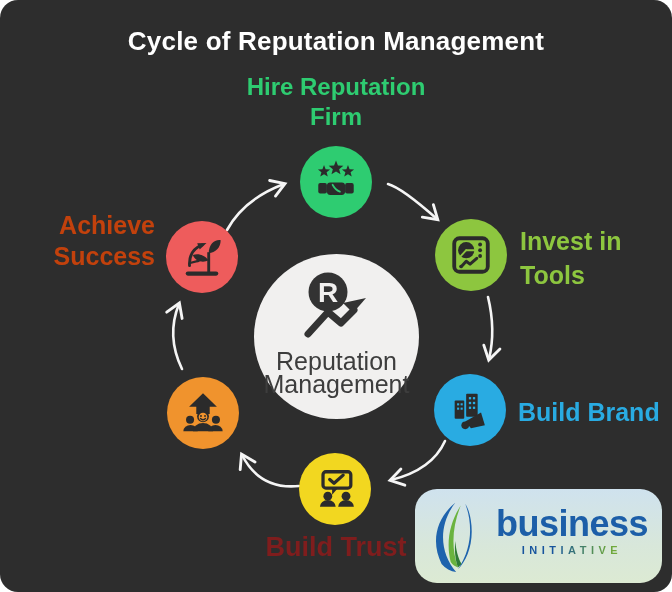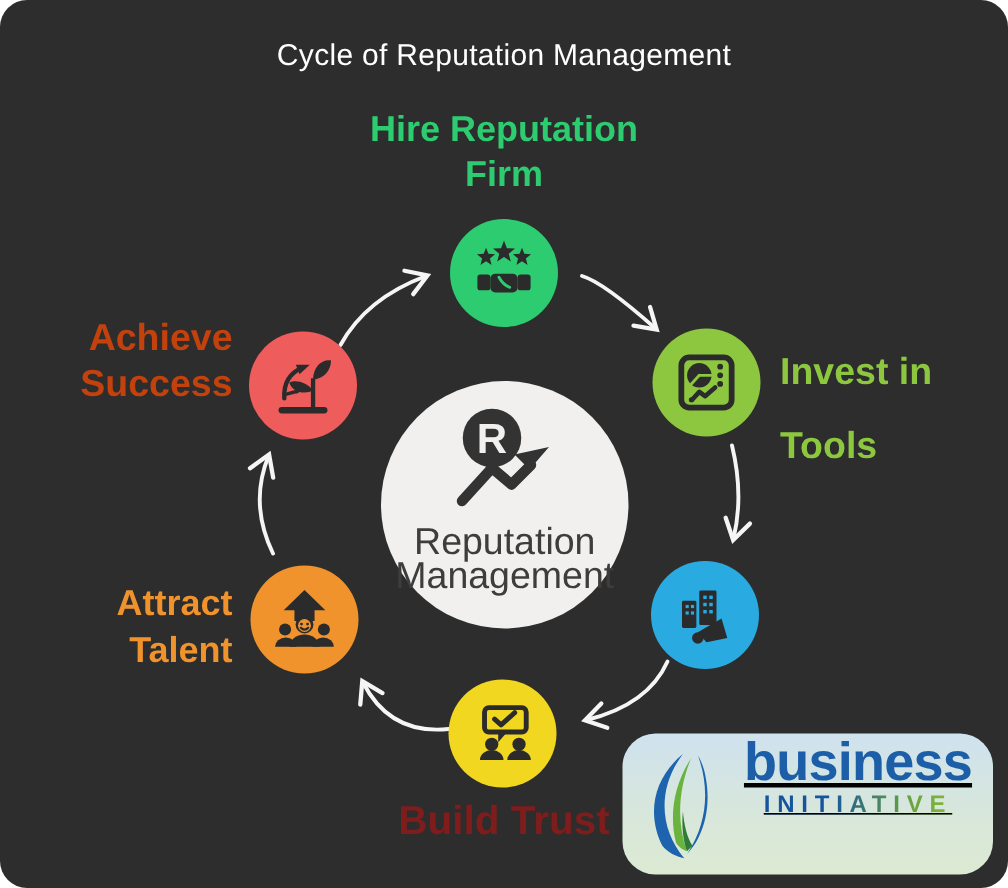--- a/index.html
+++ b/index.html
@@ -1,22 +1,22 @@
 <!DOCTYPE html>
 <html><head>
 <meta charset="utf-8">
 <style>
   html,body{margin:0;padding:0;background:#ffffff;}
   .stage{position:relative;width:672px;height:592px;font-family:"Liberation Sans",sans-serif;overflow:hidden;}
   .canvas{position:absolute;inset:0;background:#2d2d2d;border-radius:18px;}
   .title{position:absolute;left:0;right:0;top:26px;text-align:center;color:#ffffff;
-         font-size:20px;font-weight:400;letter-spacing:.2px;}
+         font-size:26px;font-weight:700;letter-spacing:.2px;}
   .step-label{position:absolute;font-weight:700;white-space:pre-line;}
   .lbl-hire{left:0;right:0;top:72px;text-align:center;font-size:24px;line-height:30px;}
-  .lbl-invest{left:520px;top:224px;font-size:25px;line-height:49px;}
+  .lbl-invest{left:520px;top:224px;font-size:25px;line-height:34px;}
   .lbl-brand{left:518px;top:396px;font-size:25px;line-height:32px;}
   .lbl-trust{left:0;right:0;top:532px;text-align:center;font-size:27px;}
   .lbl-talent{left:0;width:155px;top:387px;text-align:right;font-size:24px;line-height:31px;}
   .lbl-success{left:0;width:155px;top:210px;text-align:right;font-size:25px;line-height:31px;}
   .node{position:absolute;width:72px;height:72px;border-radius:50%;
         display:flex;align-items:center;justify-content:center;}
   .node svg{width:46px;height:46px;}
   .n-hire{left:300px;top:146px;}
   .n-invest{left:435px;top:219px;}
   .n-brand{left:434px;top:374px;}
@@ -25,41 +25,40 @@
   .n-success{left:166px;top:221px;}
   .center-circle{position:absolute;left:254px;top:254px;width:165px;height:165px;border-radius:50%;
                  background:#f1f0ef;}
   .center-label{position:absolute;left:0;right:0;top:96px;text-align:center;color:#3d3d3d;
                 font-size:25px;line-height:23px;white-space:pre-line;}
   .arrows{position:absolute;inset:0;pointer-events:none;}
   .logo{position:absolute;left:415px;top:489px;width:247px;height:94px;border-radius:22px;
         background:linear-gradient(180deg,#cfe2ee 0%,#d8e7da 60%,#dcead3 100%);
         display:flex;align-items:center;}
   .logo-leaf{position:absolute;left:14px;top:11px;width:58px;height:73px;}
-  .logo-text{position:absolute;left:74px;top:0;width:166px;text-align:center;text-decoration:underline;}
+  .logo-text{position:absolute;left:74px;top:16px;width:166px;text-align:center;}
   .brand-name{font-size:36px;font-weight:700;letter-spacing:-0.5px;line-height:38px;}
-  .brand-sub{font-size:16px;font-weight:700;letter-spacing:4.5px;margin-top:1px;
+  .brand-sub{font-size:11px;font-weight:700;letter-spacing:4.5px;margin-top:1px;
              -webkit-background-clip:text;background-clip:text;color:transparent;}
   .ic{fill:#2b2b2b;stroke:none;}
 </style>
 </head>
 <body>
 
 <div class="stage">
   <div class="canvas" style="background-color: rgb(45, 45, 45);"></div>
 
   <div class="title">Cycle of Reputation Management</div>
 
   <div class="step-label lbl-hire" style="color: rgb(46, 204, 113);">Hire Reputation
 Firm</div>
   <div class="step-label lbl-invest" style="color: rgb(141, 198, 63);">Invest in
 Tools</div>
+  <div class="step-label lbl-brand" style="color: rgb(41, 171, 226);">Build Brand</div>
   <div class="step-label lbl-trust" style="color: #7f1d1d;">Build Trust</div>
-  <div class="step-label lbl-talent" style="color: rgb(240, 147, 45);">Attract
-Talent</div>
   <div class="step-label lbl-success" style="color: #c2410c;">Achieve
 Success</div>
 
   <svg class="arrows" viewBox="0 0 672 592">
     <defs>
       <marker id="ah" markerWidth="8" markerHeight="8" refX="6.2" refY="4" orient="auto" markerUnits="strokeWidth">
         <path d="M1.5,0.8 L6.6,4 L1.5,7.2" fill="none" stroke="#f5f5f5" stroke-width="1.1" stroke-linecap="round"></path>
       </marker>
     </defs>
     <g fill="none" stroke-width="2.6" stroke-linecap="round" style="stroke: rgb(245, 245, 245);">

